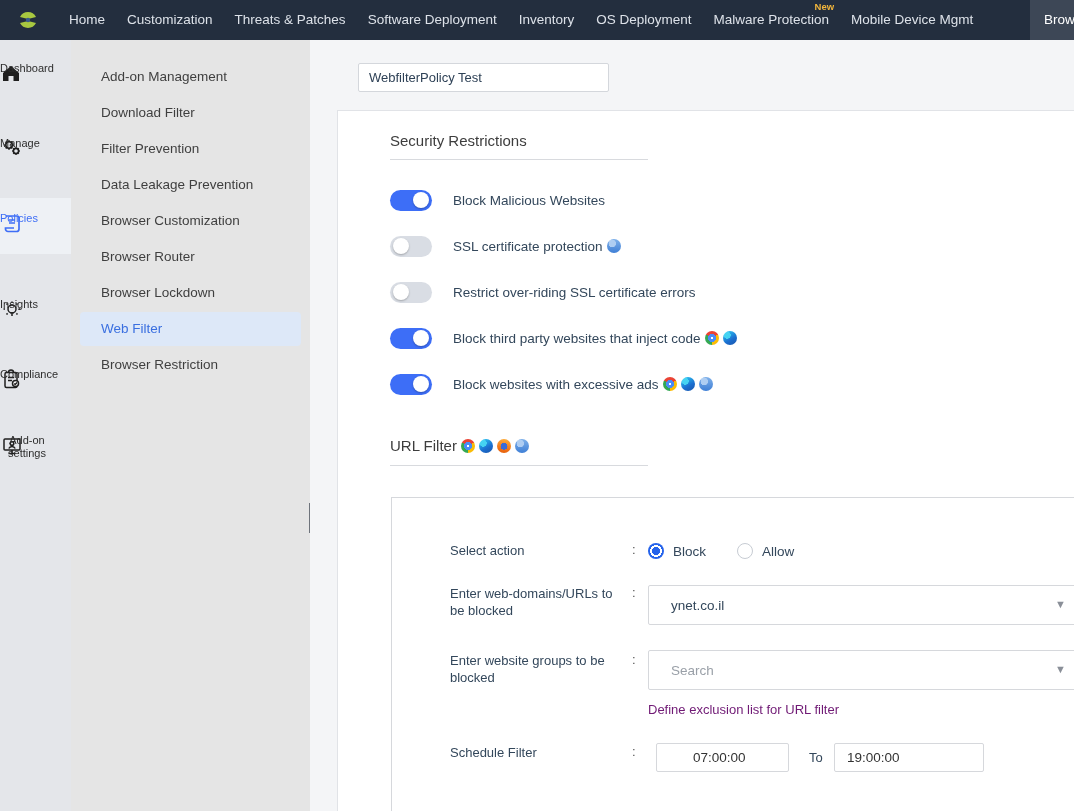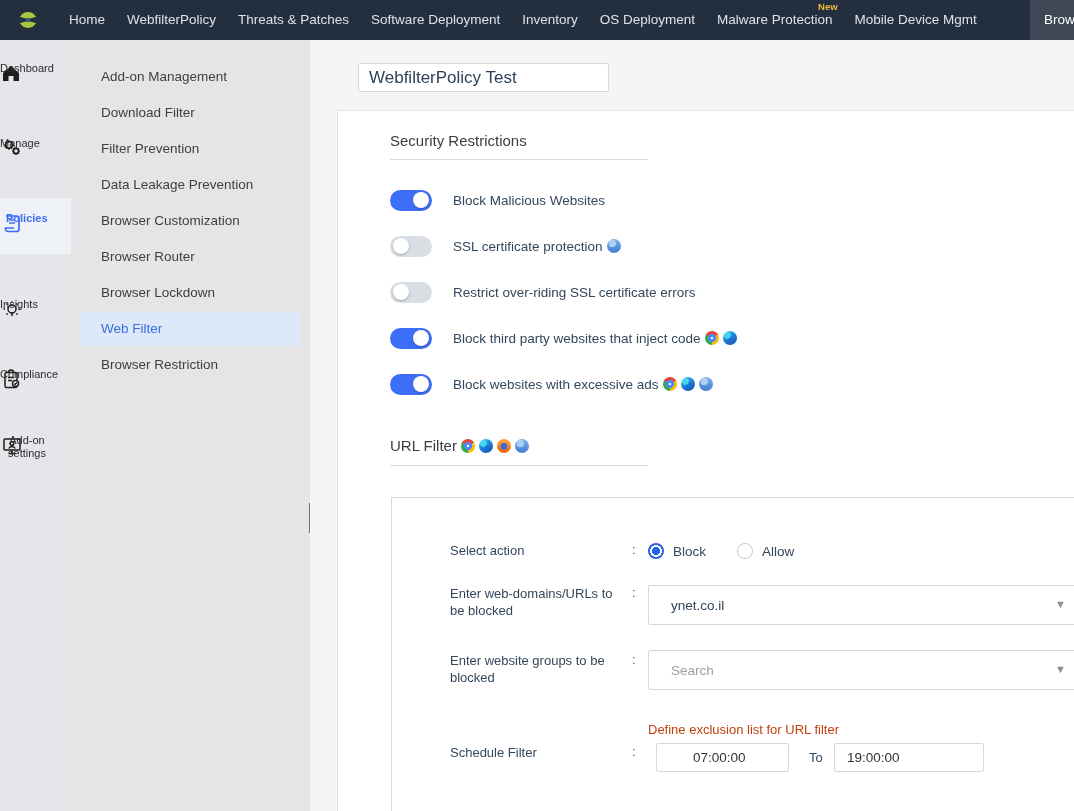--- a/index.html
+++ b/index.html
@@ -13,38 +13,38 @@
   .nav-items { display:flex; align-items:center; gap:20px; padding-left:68px; height:40px; }
   .nav-item { color:#dde2e9; font-size:13.5px; white-space:nowrap; padding:0 1px; cursor:pointer; position:relative; line-height:40px; }
   .nav-badge { position:absolute; top:2px; right:-4px; color:#f2b63c; font-size:9.5px; font-weight:bold; line-height:10px; }
   .nav-item.active-tab { position:absolute; left:1030px; top:0; height:40px; background:#3d4756; color:#fff; padding:0 14px; }
 
   
   .rail { left:0; top:40px; width:71px; height:771px; background:#e4e6ea; }
   .rail-item { position:absolute; left:0; width:71px; display:flex; flex-direction:column; align-items:flex-start; gap:5px; cursor:pointer; padding:8px 0; }
   .rail-item .rlabel { font-size:11px; color:#2d2d2d; text-align:center; line-height:13px; }
   .rail-item.selected { background:#eef1f5; }
-  .rail-item.selected .rlabel { color:#3e6ef6; font-weight:bold;padding-left:6px; }
+  .rail-item.selected .rlabel { color:#3e6ef6; font-weight:normal; }
 
   
   .sidebar { left:71px; top:40px; width:239px; height:771px; background:#e5e5e5; padding-top:19px; }
   .side-item { height:36px; line-height:36px; padding-left:30px; font-size:13.5px; color:#3f3f3f; cursor:pointer; white-space:nowrap; }
   .side-item.selected { background:#dde8f8; color:#3a6fe0; border-radius:4px; margin:1px 9px; height:34px; line-height:34px; padding-left:21px; }
 
   
   .grip { left:309px; top:503px; width:10px; height:30px; cursor:pointer;
           background:repeating-linear-gradient(90deg,#6e737b 0 1.5px,#fdfdfd 1.5px 3.5px); }
   .grip .arrow { position:absolute; left:1px; top:10px; width:8px; height:10px; background:#fdfdfd; }
   .grip .arrow:after { content:""; position:absolute; left:1px; top:1px; border-top:4px solid transparent; border-bottom:4px solid transparent; border-right:6px solid #4a4f57; }
 
   
   .content-bg { left:310px; top:40px; width:764px; height:771px; background:#f4f5f7; }
   .card { left:337px; top:110px; width:760px; height:720px; background:#fff; border:1px solid #e1e3e7; }
 
-  .policy-input { left:358px; top:63px; width:251px; height:29px; border:1px solid #d4d7dc; border-radius:2px; background:#fff; font-size:17px; color:#2e4156; padding:0 10px; font-family:"Liberation Sans",sans-serif; outline:none; }
+  .policy-input { left:358px; top:63px; width:251px; height:29px; border:1px solid #d4d7dc; border-radius:2px; background:#fff; font-size:13px; color:#2e4156; padding:0 10px; font-family:"Liberation Sans",sans-serif; outline:none; }
 
   .section-title { font-size:15px; color:#3d3d3d; white-space:nowrap; }
   .hr { height:1px; background:#d8dade; }
 
   
   .trow { position:absolute; left:390px; height:22px; display:flex; align-items:center; }
   .switch { width:42px; height:21px; border-radius:11px; position:relative; display:inline-block; cursor:pointer; flex:0 0 auto; }
   .switch.on { background:#3d6ef7; }
   .switch.off { background:#d9dde4; }
   .switch .knob { position:absolute; top:2.5px; width:16px; height:16px; border-radius:50%; background:#fff; box-shadow:0 1px 2px rgba(0,0,0,.25); }
@@ -69,38 +69,38 @@
   .flabel { position:absolute; left:450px; width:168px; font-size:13px; color:#33475b; line-height:17px; }
   .colon { position:absolute; left:632px; font-size:13px; color:#555; }
   .radio { position:absolute; width:16px; height:16px; border-radius:50%; cursor:pointer; }
   .radio.sel { background:radial-gradient(circle, #2563eb 0 4px, #fff 4px 5.8px, #2563eb 5.8px); }
   .radio.unsel { background:#fff; border:1px solid #c7ccd3; }
   .rlabel { position:absolute; font-size:13.5px; color:#33475b; cursor:pointer; }
 
   .combo { position:absolute; left:648px; width:440px; height:40px; border:1px solid #d6d8dc; border-radius:2px; background:#fff; font-size:13.5px; color:#33475b; padding:0 30px 0 22px; font-family:"Liberation Sans",sans-serif; outline:none; }
   .combo::placeholder { color:#9aa0a8; }
   .caret { position:absolute; font-size:11px; color:#8a8f98; pointer-events:auto; cursor:pointer; }
-  .link { position:absolute; left:648px; font-size:13px; color:#c2410c; cursor:pointer; white-space:nowrap;margin-top:20px; }
+  .link { position:absolute; left:648px; font-size:13px; color:#701a75; cursor:pointer; white-space:nowrap; }
   .time-input { position:absolute; height:29px; border:1px solid #d6d8dc; border-radius:2px; background:#fff; font-size:13.5px; color:#333; padding:0 12px; font-family:"Liberation Sans",sans-serif; outline:none; }
   .to-label { position:absolute; font-size:13px; color:#33475b; }
 </style>
 </head>
 <body>
 
 <div class="topnav abs">
   <span class="logo">
     <svg width="24" height="24" viewBox="0 0 24 24">
       <path d="M4 9 A 9 9 0 0 1 20 9 L12 11 Z" fill="#a8c840"></path>
       <path d="M20 15 A 9 9 0 0 1 4 15 L12 13 Z" fill="#a8c840"></path>
       <circle cx="12" cy="12" r="2.2" fill="#3a5a8c"></circle>
     </svg>
   </span>
   <div class="nav-items">
     <span class="nav-item">Home</span>
-    <span class="nav-item">WebfilterPolicy</span>
+    <span class="nav-item">Customization</span>
     <span class="nav-item">Threats &amp; Patches</span>
     <span class="nav-item">Software Deployment</span>
     <span class="nav-item">Inventory</span>
     <span class="nav-item">OS Deployment</span>
     <span class="nav-item"><span>Malware Protection</span><span class="nav-badge">New</span></span>
     <span class="nav-item">Mobile Device Mgmt</span>
   </div>
   <span class="nav-item active-tab">Browsers</span>
 </div>
 

